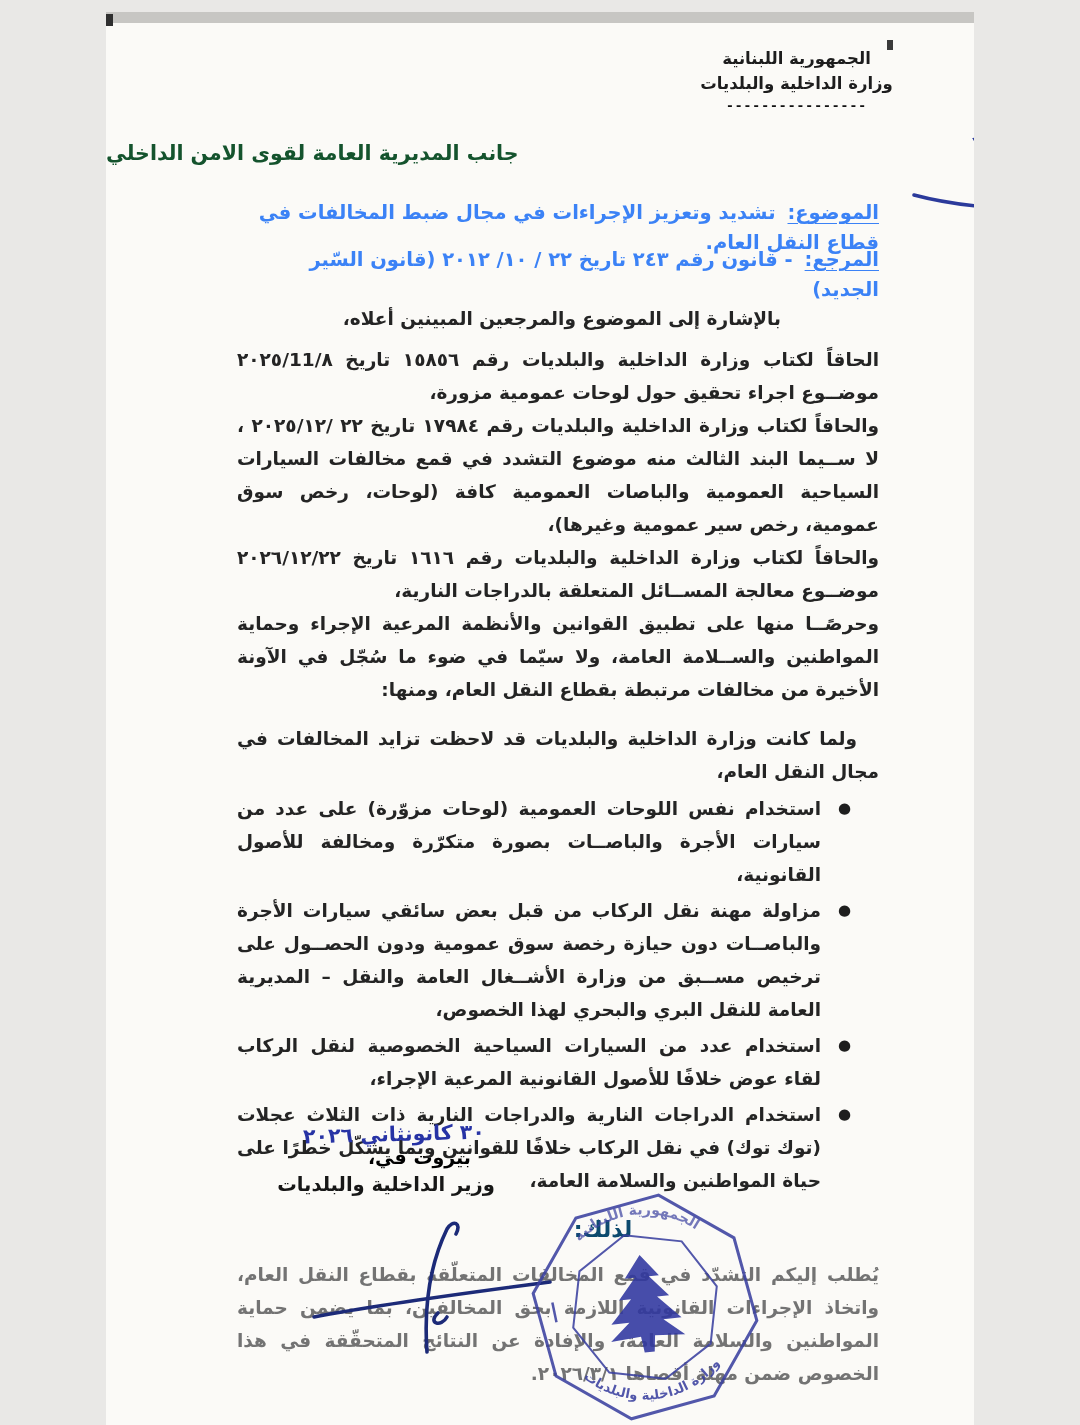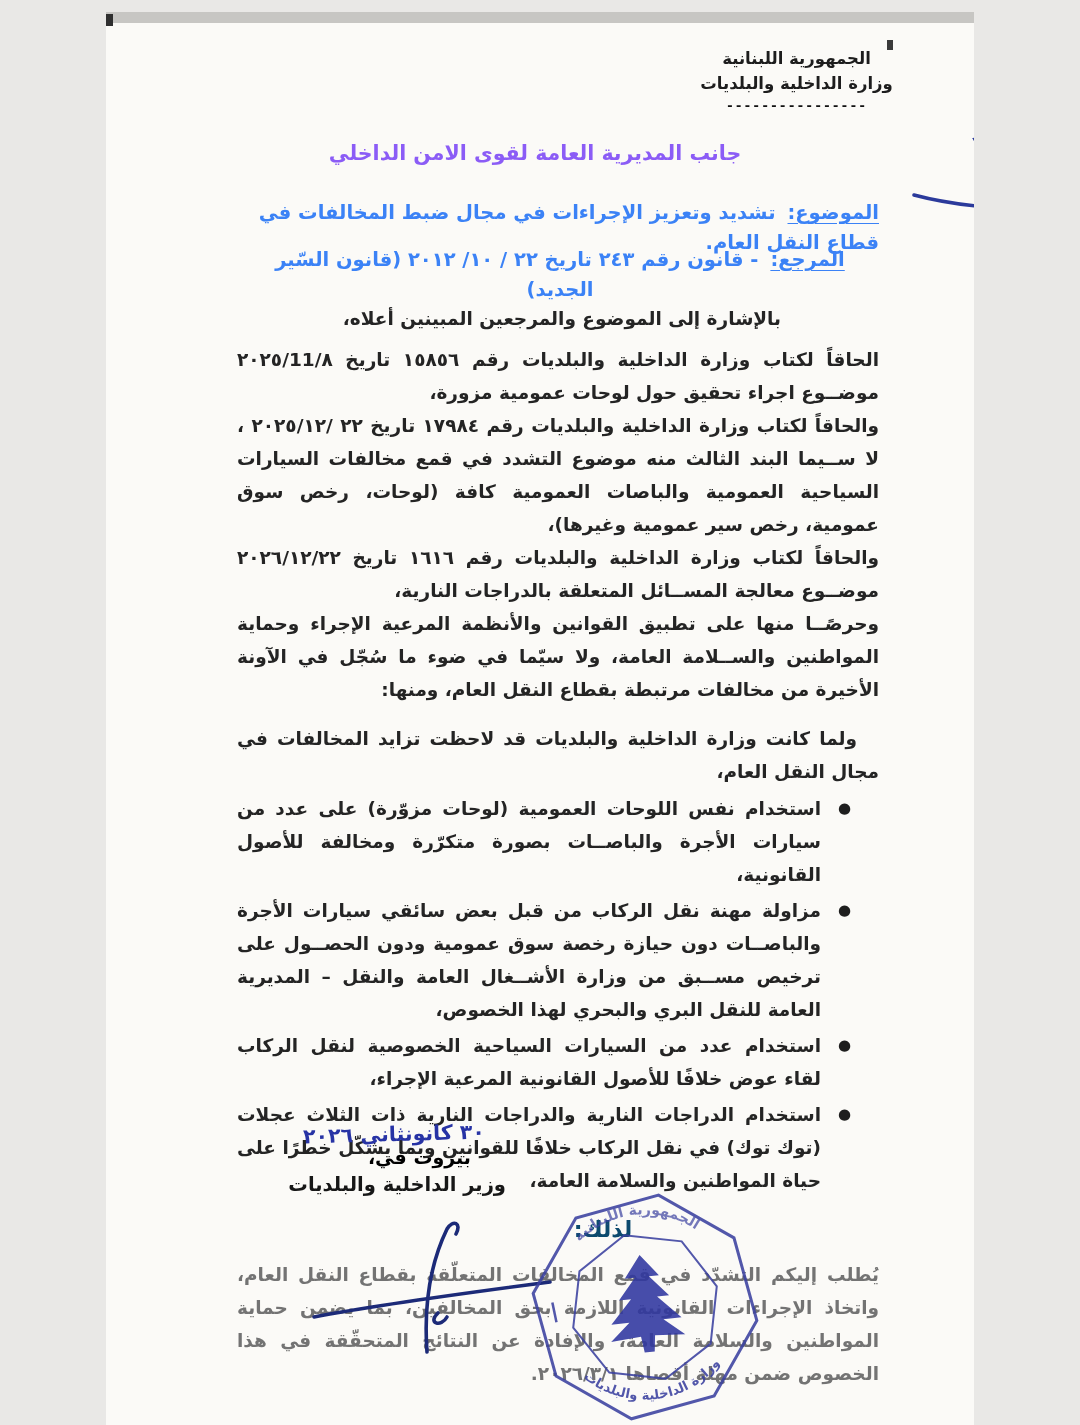--- a/index.html
+++ b/index.html
@@ -26,29 +26,29 @@
   .letterhead .separator{
     font-size:13px;letter-spacing:1px;line-height:14px;margin-top:3px;color:#111;
     font-family:"DejaVu Sans Mono",monospace;direction:ltr;
   }
 
   
   .registry-svg{position:absolute;top:86px;left:790px;width:280px;height:115px;}
 
   .recipient{
     position:absolute;top:129px;left:0;right:10px;
-    text-align:center;font-weight:bold;font-size:20.5px;color:#8b5cf6;
+    text-align:left;font-weight:bold;font-size:20.5px;color:#14532d;
   }
 
   .meta-line{
     position:absolute;right:95px;left:135px;
     font-size:19.5px;font-weight:bold;color:#3b82f6;line-height:30px;
   }
   .meta-subject{top:186px;}
-  .meta-reference{top:233px;text-align:center;}
+  .meta-reference{top:233px;}
   .meta-label{text-decoration:underline;text-underline-offset:4px;padding-inline-end:12px;}
 
   
   .content{
     position:absolute;top:290px;right:95px;left:131px;
     font-size:18.5px;line-height:33px;font-weight:bold;color:#242424;
     text-align:justify;text-align-last:right;
   }
   .intro{padding-right:98px;margin-bottom:8px;}
   .para{margin:0;}
@@ -69,21 +69,21 @@
     position:absolute;top:1110px;left:168px;width:240px;
     font-size:20.5px;font-weight:bold;color:#2733a5;
     text-align:center;transform:rotate(-1.5deg);letter-spacing:1px;
   }
   .place-line{
     position:absolute;top:1134px;right:503px;
     font-size:19px;font-weight:bold;color:#000000;
   }
   .signer{
     position:absolute;top:1158px;left:160px;width:240px;
-    font-weight:bold;color:#171717;
+    text-align:center;font-weight:bold;color:#171717;
   }
   .signer-title{font-size:19.5px;line-height:30px;}
   .signer-name{font-size:19.5px;line-height:30px;}
   .signature-svg{position:absolute;top:1208px;left:200px;width:260px;height:150px;}
   .seal-svg{position:absolute;top:1172px;left:403px;width:272px;height:252px;opacity:.88;}
 </style>
 </head>
 <body>
 
 <div class="page">

